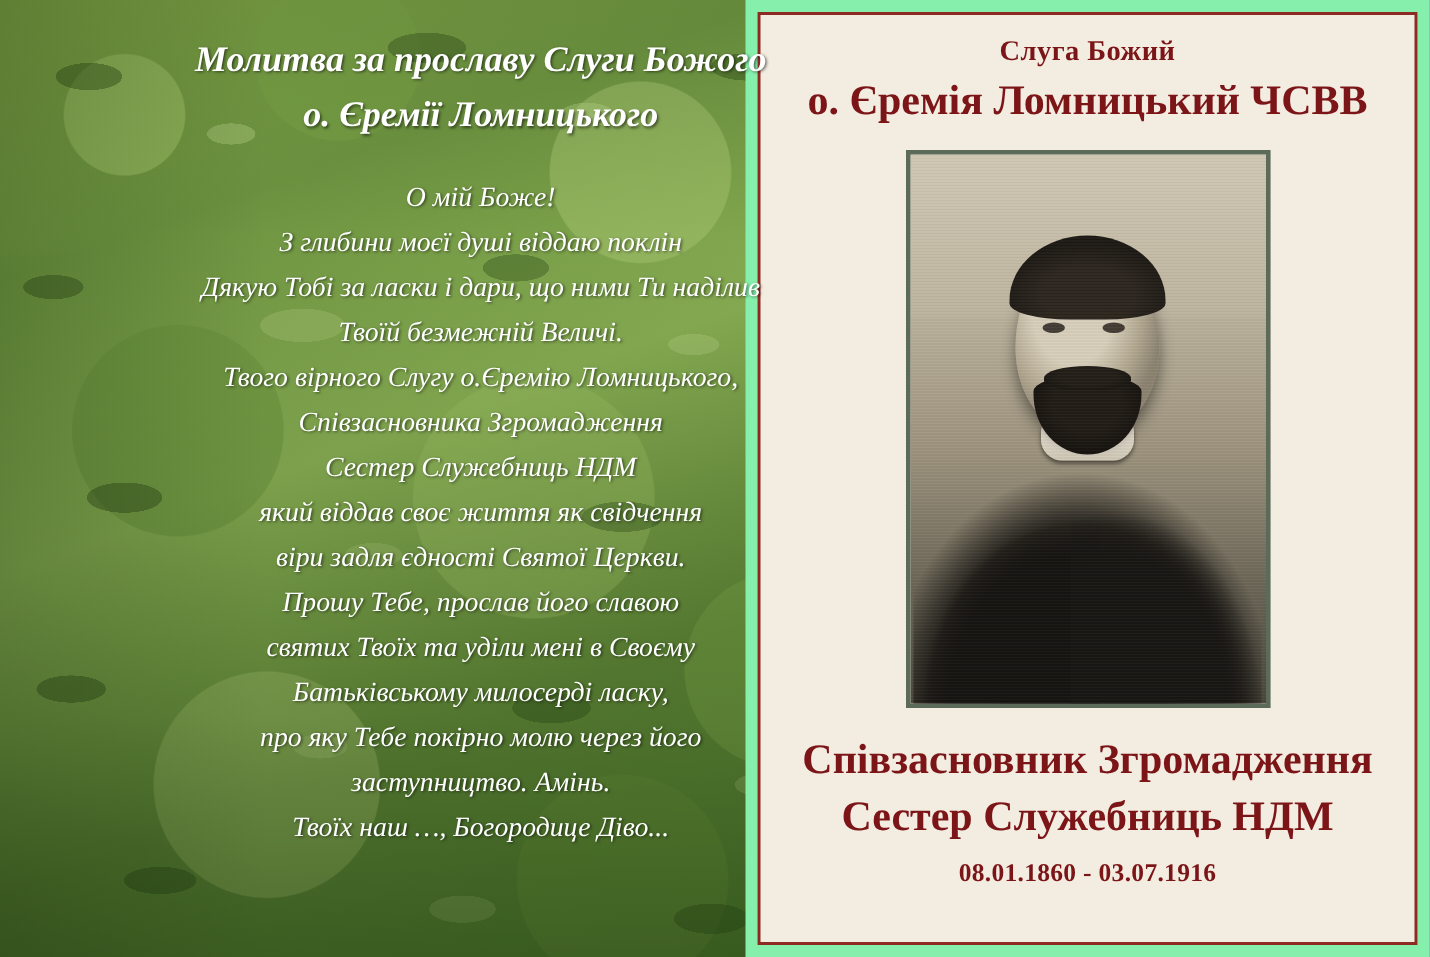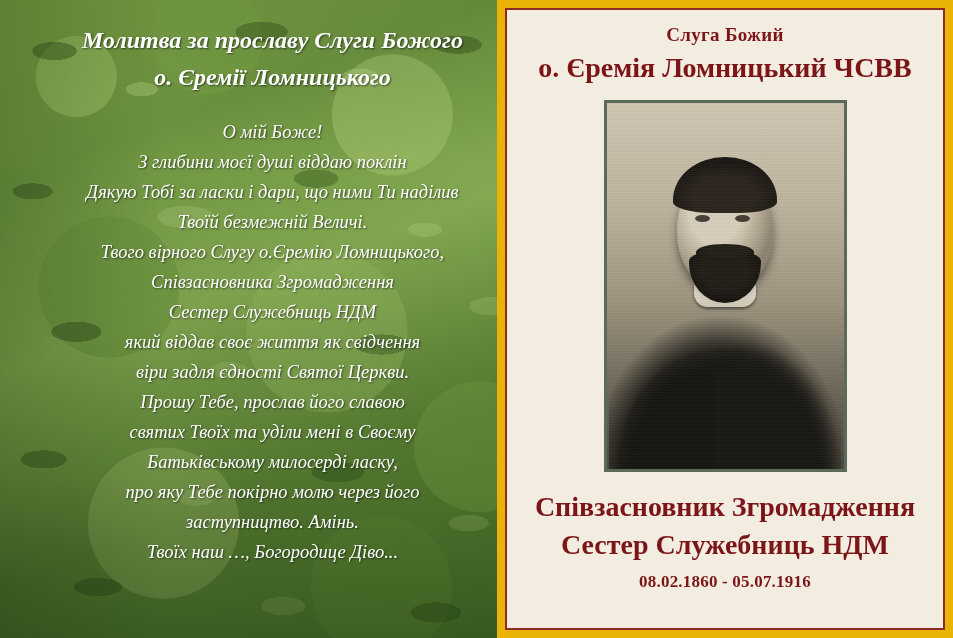--- a/index.html
+++ b/index.html
@@ -27,20 +27,21 @@
     background:
       radial-gradient(circle at 14% 12%, rgba(150,185,95,0.75) 0 40px, rgba(0,0,0,0) 41px),
       radial-gradient(circle at 38% 6%,  rgba(120,160,70,0.55) 0 55px, rgba(0,0,0,0) 56px),
       radial-gradient(circle at 72% 18%, rgba(165,195,110,0.50) 0 60px, rgba(0,0,0,0) 61px),
       radial-gradient(circle at 20% 45%, rgba(105,145,60,0.55) 0 70px, rgba(0,0,0,0) 71px),
       radial-gradient(circle at 60% 52%, rgba(150,185,95,0.45) 0 80px, rgba(0,0,0,0) 81px),
       radial-gradient(circle at 88% 70%, rgba(120,160,70,0.50) 0 65px, rgba(0,0,0,0) 66px),
       radial-gradient(circle at 30% 82%, rgba(160,190,105,0.45) 0 75px, rgba(0,0,0,0) 76px),
       radial-gradient(circle at 70% 92%, rgba(100,140,55,0.55) 0 70px, rgba(0,0,0,0) 71px),
       linear-gradient(160deg, #7fa346 0%, #6d9340 22%, #86ab52 45%, #5e8436 70%, #4e7a2e 100%);
+    padding-left: 48px;
   }
   
   .leaf-texture {
     position: absolute;
     inset: 0;
     background-image:
       radial-gradient(ellipse 22px 9px at 10% 8%,   rgba(40,70,20,0.42) 0 100%, rgba(0,0,0,0) 101%),
       radial-gradient(ellipse 16px 7px at 26% 14%,  rgba(185,210,135,0.40) 0 100%, rgba(0,0,0,0) 101%),
       radial-gradient(ellipse 26px 10px at 48% 5%,  rgba(35,62,18,0.35) 0 100%, rgba(0,0,0,0) 101%),
       radial-gradient(ellipse 18px 8px at 66% 12%,  rgba(190,215,140,0.35) 0 100%, rgba(0,0,0,0) 101%),
@@ -103,21 +104,21 @@
     white-space: nowrap;
   }
 
   
   .right-panel {
     position: absolute;
     right: 0;
     top: 0;
     width: 456px;
     height: 638px;
-    background: #eab308;
+    background: #86efac;
     box-sizing: border-box;
     padding: 8px;
   }
   .right-inner {
     position: relative;
     width: 100%;
     height: 100%;
     background: #f3ece0;
     border: 2px solid #8d2a22;
     box-sizing: border-box;
@@ -346,17 +347,17 @@
           <div class="photo-moustache"></div>
           <div class="photo-grain"></div>
         </div>
       </div>
 
       <div class="cofounder">
         <div>Співзасновник Згромадження</div>
         <div>Сестер Служебниць НДМ</div>
       </div>
 
-      <div class="dates">08.02.1860 - 05.07.1916</div>
+      <div class="dates">08.01.1860 - 03.07.1916</div>
     </div>
   </div>
 
 </div>
 
 </body></html>

